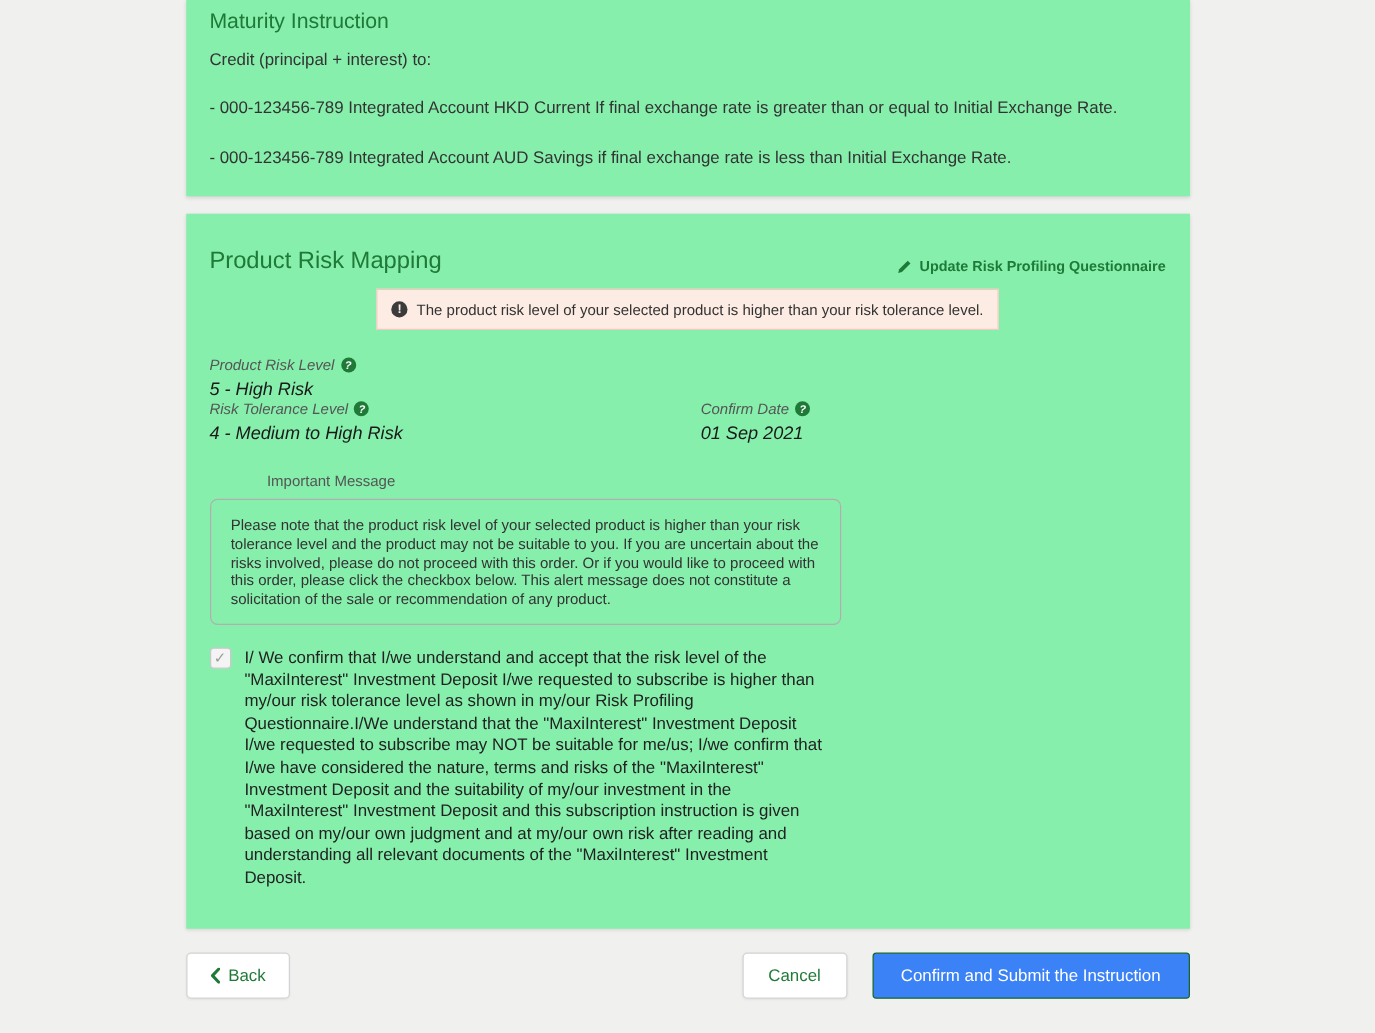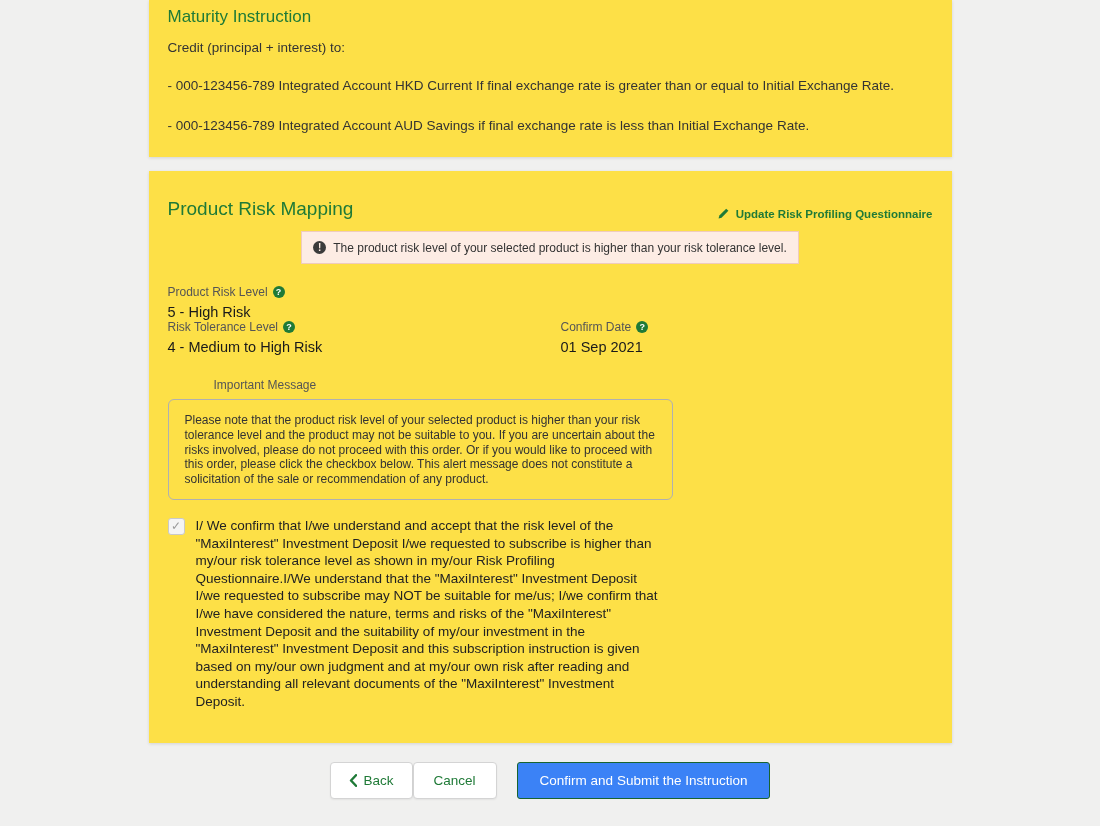--- a/index.html
+++ b/index.html
@@ -6,21 +6,21 @@
   html, body { margin: 0; padding: 0; }
   body {
     width: 1100px; height: 826px;
     background: #f0f0ef;
     font-family: "Liberation Sans", sans-serif;
     color: #333;
     overflow: hidden;
   }
   .page-col { width: 803px; margin: 0 auto; }
   .card {
-    background: #fde047;
+    background: #86efac;
     box-shadow: 0 1px 3px rgba(0,0,0,0.12);
   }
   .card-maturity { height: 157px; padding: 7px 19px 0; }
   .card-risk { height: 572px; padding: 27px 19px 0; margin-top: 14px; }
 
   .section-title {
     margin: 0;
     font-weight: 400;
     color: #1f7a37;
   }
@@ -45,21 +45,21 @@
     display: flex; align-items: center; justify-content: center; gap: 7px;
     font-size: 12px; color: #333;
   }
   .alert-icon {
     width: 13px; height: 13px; flex: none;
     border-radius: 50%;
     background: #3b3b3b; color: #fdece4;
     font-size: 10px; line-height: 13px; font-weight: bold; text-align: center;
   }
 
-  .fields { margin-top: 21px; }
+  .fields { margin-top: 21px; font-style: italic; }
   .field-label {
     display: flex; align-items: center; gap: 5px;
     font-size: 12px; color: #555;
   }
   .help-icon {
     width: 12px; height: 12px; flex: none;
     border-radius: 50%;
     background: #1f7a37; color: #fff;
     font-size: 9px; line-height: 12px; font-weight: bold; text-align: center;
     cursor: pointer;
@@ -81,21 +81,21 @@
     width: 17px; height: 17px; flex: none; margin-top: 1px;
     background: #f4f4f4;
     border: 1px solid #c9c9c9; border-radius: 3px;
     color: #9b9b9b; font-size: 12px; line-height: 15px; text-align: center;
     cursor: default;
   }
   .confirm-text { width: 462px; font-size: 13.5px; line-height: 17.6px; color: #222; }
 
   .actions {
     width: 803px; margin: 19px auto 0;
-    display: flex; justify-content: center; align-items: center;
+    display: flex; justify-content: space-between; align-items: center;
   }
   .right-group { display: flex; gap: 20px; }
   .btn {
     font-family: inherit; font-size: 13.5px;
     height: 37px; border-radius: 4px; cursor: pointer;
   }
   .btn-outline {
     background: #fff; border: 1px solid #d4d4d4; color: #1f7a37;
     padding: 0 20px;
     box-shadow: 0 1px 2px rgba(0,0,0,0.06);

